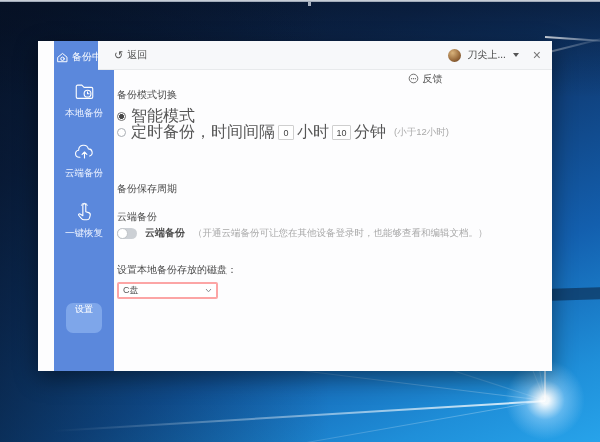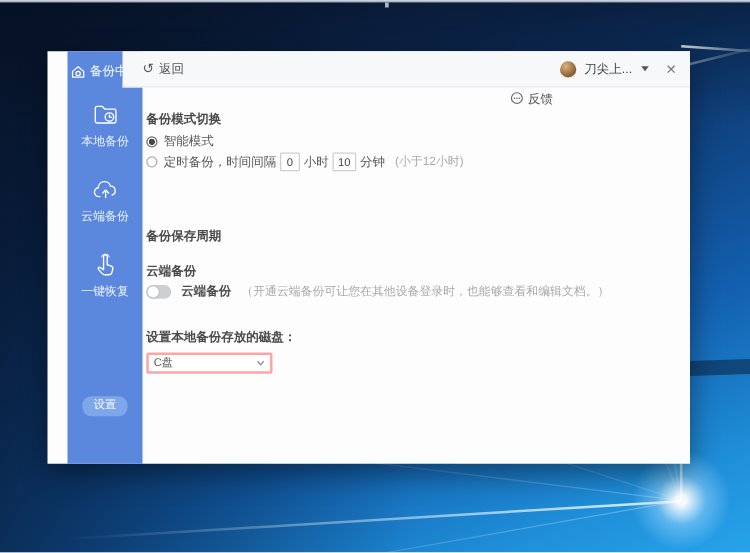--- a/index.html
+++ b/index.html
@@ -45,47 +45,47 @@
     background:#fdfdfe;box-shadow:0 7px 22px rgba(0,0,0,.45);z-index:3;}
 
   
   .sidebar{position:absolute;left:16px;top:0;width:60px;height:100%;background:#5b88dc;}
   .logo{position:absolute;top:9px;left:0;width:100%;display:flex;align-items:center;
     justify-content:center;gap:3px;color:#fff;font-size:10px;}
   .nav-item{position:absolute;width:100%;text-align:center;color:#eef3ff;font-size:9.5px;cursor:default;}
   .nav-item svg{display:block;margin:0 auto 4px;}
   .ni1{top:40px;} .ni2{top:100px;} .ni3{top:160px;}
   .settings-pill{position:absolute;bottom:38px;left:50%;transform:translateX(-50%);
-    width:36px;height:16px;line-height:13px;border-radius:7px;background:#7ea6ea;
+    width:36px;height:30px;line-height:13px;border-radius:7px;background:#7ea6ea;
     color:#fff;font-size:9px;text-align:center;}
 
   
   .hdr{position:absolute;left:60px;right:0;top:0;height:28px;background:#f7f8fa;
     border-bottom:1px solid #e8eaec;display:flex;align-items:center;}
   .back{margin-left:16px;display:flex;align-items:center;gap:4px;color:#555;font-size:10px;cursor:pointer;}
   .back-glyph{font-size:11px;line-height:10px;color:#555;}
   .hdr-right{margin-left:auto;display:flex;align-items:center;gap:6px;margin-right:11px;}
   .feedback{display:flex;align-items:center;gap:3px;color:#555;font-size:10px;cursor:pointer;margin-top:47px;}
   .avatar{width:13px;height:13px;border-radius:50%;
     background:radial-gradient(circle at 35% 30%,#d9b37c,#96683a 60%,#5e3a1e);}
   .uname{font-size:10px;color:#3f3f3f;}
   .caret{width:0;height:0;border-left:3.5px solid transparent;border-right:3.5px solid transparent;
     border-top:4px solid #555;margin-left:1px;}
   .close{font-size:14px;line-height:12px;color:#777;margin-left:8px;cursor:pointer;}
 
   
   .main{position:absolute;left:60px;top:29px;right:0;bottom:0;}
   .row{position:absolute;left:19px;display:flex;align-items:center;white-space:nowrap;}
-  .sec-title{font-size:10px;font-weight:bold;color:#4a4a4a;}
+  .sec-title{font-size:10px;font-weight:normal;color:#4a4a4a;}
   .t1{top:18px;} .r1{top:36px;} .r2{top:52px;}
   .t2{top:88px;margin-top:24px;} .r3{top:107px;}
   .t3{top:140px;} .r4{top:156px;}
   .t4{top:193px;} .r5{top:212px;}
 
-  .lbl{font-size:10px;color:#565656;}
+  .lbl{font-size:16px;color:#565656;}
   .radio{width:9px;height:9px;box-sizing:border-box;border:1px solid #a8adb3;border-radius:50%;
     background:#fff;margin-right:5px;flex:0 0 auto;cursor:pointer;}
   .radio.sel{border-color:#6b6b6b;background:radial-gradient(circle,#474747 0 2.2px,#fff 2.7px);}
   .numbox{width:14px;height:13px;border:1px solid #cfcfcf;border-radius:1px;font-size:9px;
     text-align:center;padding:0;margin:0 3px;color:#444;background:#fff;
     font-family:"Liberation Sans","DejaVu Sans",sans-serif;}
   .numbox.w2{width:17px;}
   .hint{font-size:9.5px;color:#a9a9a9;}
   .vip{font-size:9px;color:#e8643c;}
   .link{font-size:9.5px;color:#4a86d8;cursor:pointer;}

